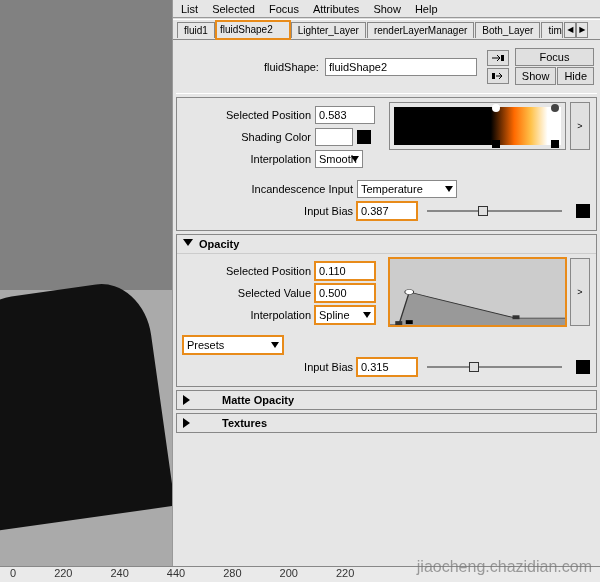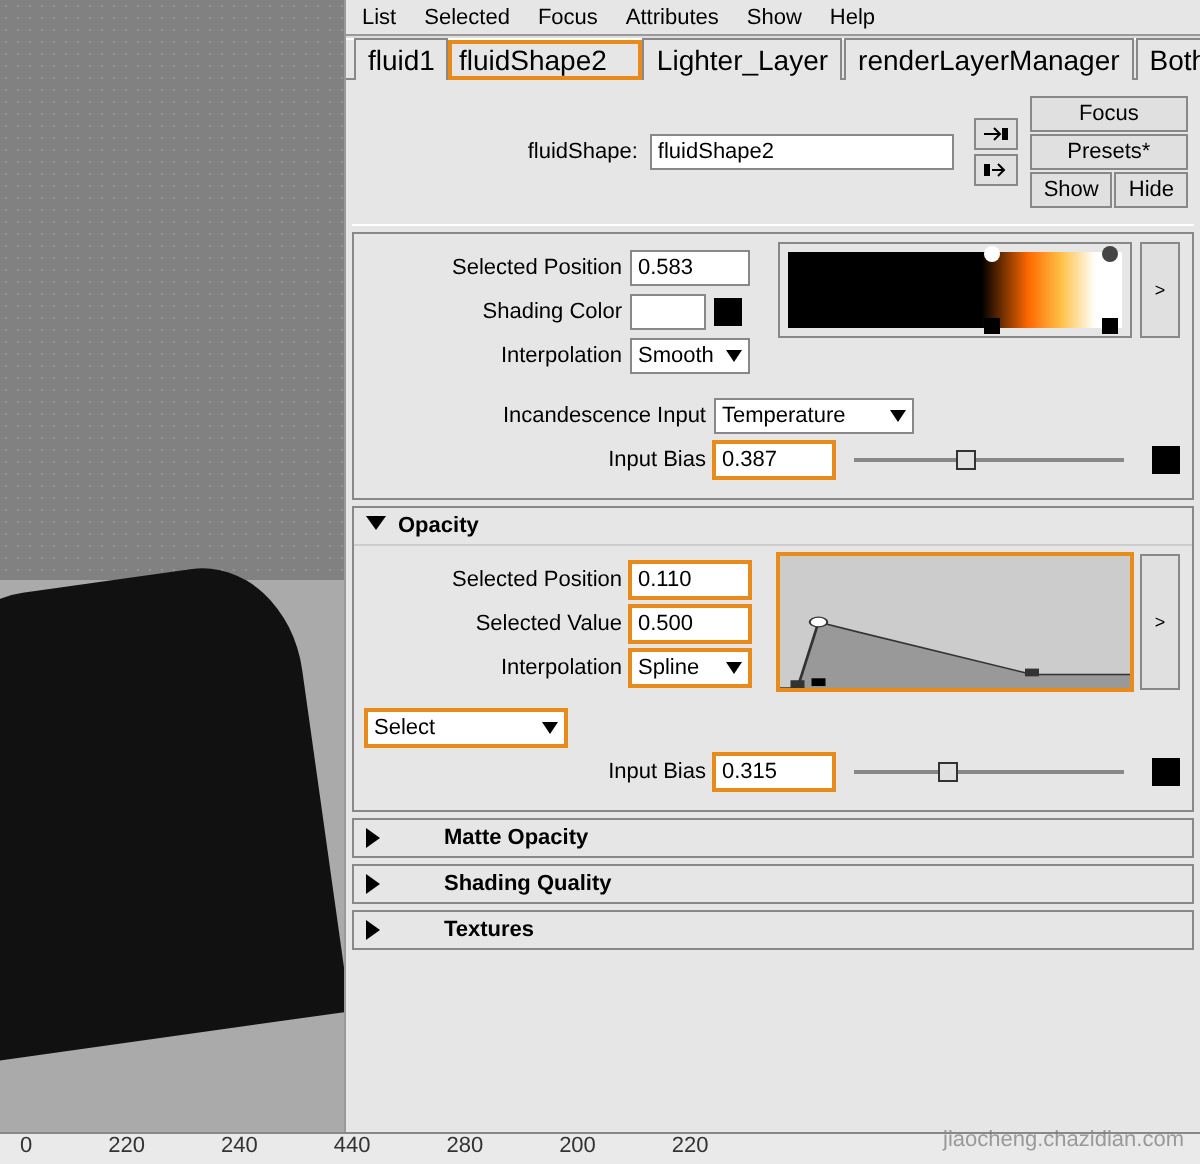--- a/index.html
+++ b/index.html
@@ -8,21 +8,21 @@
   .viewport-row { display: flex; flex: 1; }
   .viewport { width: 172px; background: #aaa; position: relative; overflow: hidden; }
   .viewport-dark { position: absolute; top: 0; left: 0; width: 172px; height: 290px; background: #818181; }
   .viewport-dark::after { content:""; position:absolute; inset:0; background-image: radial-gradient(#bbb 0.5px, transparent 0.5px); background-size: 6px 6px; opacity:0.4;}
   .blob { position: absolute; top: 290px; left: -30px; width: 190px; height: 230px; background: #111; border-radius: 30% 25% 0 0; transform: rotate(-8deg); }
   .panel { flex:1; min-width:0; background: #e6e6e6; display:flex; flex-direction:column; border-left:1px solid #999;}
   .menubar { height: 18px; display:flex; align-items:center; padding:0 2px; gap:2px; border-bottom:1px solid #999; background:#e6e6e6;}
   .menubar span { padding: 2px 6px; }
   .toolbar { height: 2px; background:#ddd; border-bottom:1px solid #fff;}
   .tabs { display:flex; align-items:center; border-bottom:1px solid #888; height:20px; background:#e6e6e6; padding-left:4px; gap:0; }
-  .tab { padding: 2px 6px; border:1px solid #888; border-bottom:none; background:#e6e6e6; margin-right:1px; white-space:nowrap; font-size:14px;}
+  .tab { padding: 2px 6px; border:1px solid #888; border-bottom:none; background:#e6e6e6; margin-right:1px; white-space:nowrap; font-size:10px;}
   .tab.sel { background:#e6e6e6; }
   .tab.hl { outline:2px solid #E88B1A; outline-offset:-1px;}
   .tabs .scroll { width:12px; height:16px; display:flex; align-items:center; justify-content:center; border:1px solid #888; font-size:8px;}
   .header { display:flex; align-items:center; padding:8px 6px; gap:6px;}
   .header .lbl { width:140px; text-align:right; }
   .header input { width:152px; height:18px; border:1px solid #888; background:#fff; padding:0 3px;}
   .mini-btns { display:flex; flex-direction:column; gap:2px; margin-left:4px; }
   .mini-btns .ico { width:22px; height:16px; border:1px solid #888; background:#e0e0e0; display:flex; align-items:center; justify-content:center; }
   .mini-btns svg { width:14px; height:12px; }
   .right-col { display:flex; flex-direction:column; gap:1px;}
@@ -52,21 +52,21 @@
   .ramp-inc .bg { position:absolute; inset:4px; background: linear-gradient(to right, #000 0%, #000 58%, #ff6a00 72%, #ffc24a 82%, #ffffff 92%, #ffffff 100%); }
   .ramp-inc .dot { position:absolute; width:8px; height:8px; border-radius:50%; top:1px;}
   .ramp-inc .sq { position:absolute; width:8px; height:8px; bottom:1px;}
   .ramp-op { flex:1; height:68px; border:1px solid #888; position:relative; background:#ccc;}
   .ramp-op svg { position:absolute; inset:0; width:100%; height:100%; }
   .bottom-btns { display:flex; border-top:1px solid #888; background:#e6e6e6;}
   .bottom-btns .b { flex:1; text-align:center; padding:6px 0; border:1px solid #888; margin:4px; background:#e0e0e0;}
   .ruler { height:16px; background:#eaeaea; display:flex; font-size:10px; color:#333; border-top:1px solid #888; padding-left:10px; gap:38px;}
   .colorwell { width:38px; height:18px; background:#fff; border:1px solid #888;}
   .sw { display:flex; align-items:center; }
-  .watermark { position:absolute; right:8px; bottom:6px; font-size:11px; color:#777; opacity:0.7; pointer-events:none; z-index:10;}
+  .watermark { position:absolute; right:8px; bottom:6px; font-size:16px; color:#777; opacity:0.7; pointer-events:none; z-index:10;}
 </style>
 </head>
 <body>
 
 <div class="app">
   <div class="viewport-row">
 
     <div class="viewport">
       <div class="viewport-dark"></div>
       <div class="blob"></div>
@@ -107,21 +107,20 @@
             </div>
           <div class="ico">
               <svg viewBox="0 0 14 12">
                 <rect x="1" y="3" width="3" height="6" fill="#000"></rect>
                 <path d="M5 6h6M8 3l3 3-3 3" stroke="#000" fill="none"></path>
               </svg>
             </div>
         </div>
         <div class="right-col">
           <div class="btn">Focus</div>
-          <div class="btn">Presets*</div>
           <div class="btngroup">
             <div class="btn" style="min-width:34px">Show</div>
             <div class="btn" style="min-width:34px">Hide</div>
           </div>
         </div>
       </div>
 
       <div class="scrollarea">
 
         <div class="section">
@@ -134,21 +133,21 @@
                 </div>
                 <div class="row">
                   <div class="lbl">Shading Color</div>
                   <div class="sw">
                     <div class="colorwell"></div>
                     <div class="colorbtn b"></div>
                   </div>
                 </div>
                 <div class="row">
                   <div class="lbl">Interpolation</div>
-                  <div class="sel" style="width:60px">
+                  <div class="sel" style="width:48px">
                     <span>Smooth</span>
                       <span class="arr"></span>
                   </div>
                 </div>
               </div>
               <div style="flex:1; display:flex; gap:4px;">
                 <div class="ramp-inc">
                   <div class="bg"></div>
                   <div class="dot" style="left:58%; background:#fff;"></div>
                   <div class="dot" style="left:92%; background:#444;"></div>
@@ -210,46 +209,40 @@
                     <rect x="3" y="64" width="4" height="4" fill="#333"></rect>
                     <rect x="70" y="58" width="4" height="4" fill="#333"></rect>
                     <rect x="9" y="63" width="4" height="4" fill="#000"></rect>
                   </svg>
                 </div>
                 <div class="sidecar" style="height:68px">&gt;</div>
               </div>
             </div>
             <div class="row" style="margin-top:8px;">
               <div class="sel hl" style="width:100px">
-                <span>Select</span>
+                <span>Presets</span>
                   <span class="arr"></span>
               </div>
             </div>
             <div class="row">
               <div class="lbl" style="width:170px">Input Bias</div>
               <input class="inp hl" value="0.315" style="">
               <div class="slider">
                 <div class="rail"></div>
                   <div class="thumb" style="left:31%"></div>
               </div>
               <div class="colorbtn b"></div>
             </div>
           </div>
         </div>
 
         <div class="section">
           <div class="sec-head closed">
             <span class="tw tw-right"></span>
             <span>Matte Opacity</span>
-          </div>
-        </div>
-        <div class="section">
-          <div class="sec-head closed">
-            <span class="tw tw-right"></span>
-            <span>Shading Quality</span>
           </div>
         </div>
         <div class="section">
           <div class="sec-head closed">
             <span class="tw tw-right"></span>
             <span>Textures</span>
           </div>
         </div>
       </div>
 

